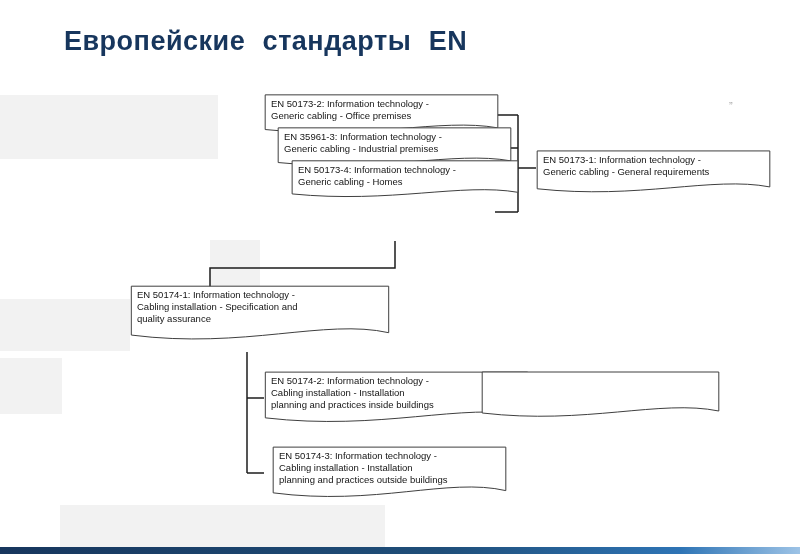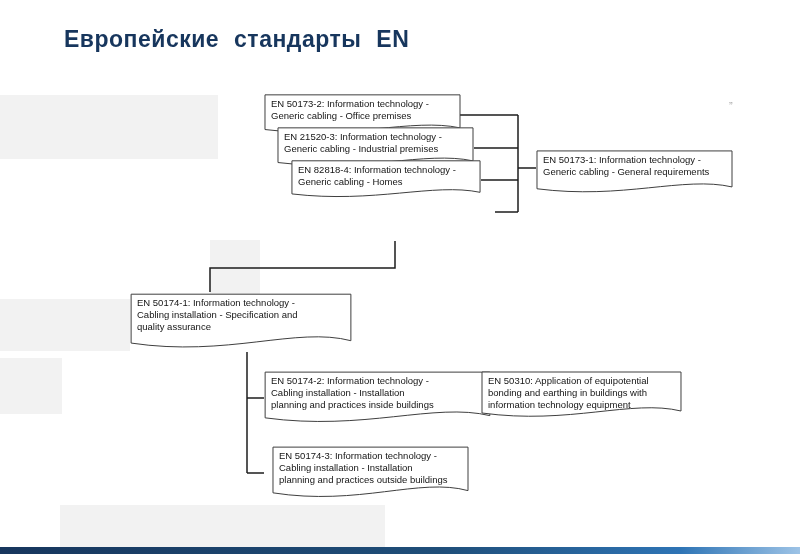--- a/index.html
+++ b/index.html
@@ -2,27 +2,27 @@
 <html><head>
 <meta charset="utf-8">
 <style>
   html,body{margin:0;padding:0;background:#ffffff;}
   .slide{
     position:relative;width:800px;height:554px;background:#ffffff;
     overflow:hidden;font-family:"Liberation Sans",sans-serif;
   }
   .title{
     position:absolute;left:64px;top:26px;margin:0;
-    font-size:23px;font-weight:bold;color:#17365d;
+    font-size:27px;font-weight:bold;color:#17365d;
     letter-spacing:.5px;word-spacing:.35em;
   }
   .ph{position:absolute;background:#f2f2f2;}
   .lines{position:absolute;left:0;top:0;width:800px;height:554px;pointer-events:none;}
   .lines polyline,.lines line{stroke:#1c1c1c;stroke-width:1.5;fill:none;}
-  .node{position:absolute;}
+  .node{position:absolute;padding-left:38px;}
   .doc-shape{position:absolute;left:0;top:0;width:100%;height:100%;}
   .doc-shape path{fill:#ffffff;stroke:#3f3f3f;stroke-width:1;}
   .node-text{
     position:absolute;left:7px;right:4px;top:4px;
     font-size:9.5px;line-height:1.28;color:#141414;white-space:pre-line;
   }
   .footer-bar{
     position:absolute;left:0;bottom:0;width:800px;height:7px;
     background:linear-gradient(90deg,#17365d 0%,#1f4e79 55%,#2e74b5 85%,#9dc3e6 100%);
   }
@@ -62,42 +62,42 @@
       <path d="M1,1 H199 V40 C150,28 88,54 1,42 Z" vector-effect="non-scaling-stroke"></path>
     </svg>
     <div class="node-text">EN 50173-2: Information technology -
 Generic cabling - Office premises</div>
   </div>
 
   <div class="node" style="left:277px;top:127px;width:197px;height:44px">
     <svg class="doc-shape" viewBox="0 0 200 52" preserveAspectRatio="none">
       <path d="M1,1 H199 V40 C150,28 88,54 1,42 Z" vector-effect="non-scaling-stroke"></path>
     </svg>
-    <div class="node-text">EN 21520-3: Information technology -
+    <div class="node-text">EN 35961-3: Information technology -
 Generic cabling - Industrial premises</div>
   </div>
 
   <div class="node" style="left:291px;top:160px;width:190px;height:42px">
     <svg class="doc-shape" viewBox="0 0 200 52" preserveAspectRatio="none">
       <path d="M1,1 H199 V40 C150,28 88,54 1,42 Z" vector-effect="non-scaling-stroke"></path>
     </svg>
-    <div class="node-text">EN 82818-4: Information technology -
+    <div class="node-text">EN 50173-4: Information technology -
 Generic cabling - Homes</div>
   </div>
 
 
   <div class="node" style="left:536px;top:150px;width:197px;height:48px">
     <svg class="doc-shape" viewBox="0 0 200 52" preserveAspectRatio="none">
       <path d="M1,1 H199 V40 C150,28 88,54 1,42 Z" vector-effect="non-scaling-stroke"></path>
     </svg>
     <div class="node-text">EN 50173-1: Information technology -
 Generic cabling - General requirements</div>
   </div>
 
-  <div class="node" style="left:130px;top:293px;width:222px;height:62px">
+  <div class="node" style="left:130px;top:285px;width:222px;height:62px">
     <svg class="doc-shape" viewBox="0 0 200 52" preserveAspectRatio="none">
       <path d="M1,1 H199 V40 C150,28 88,54 1,42 Z" vector-effect="non-scaling-stroke"></path>
     </svg>
     <div class="node-text">EN 50174-1: Information technology -
 Cabling installation - Specification and
 quality assurance</div>
   </div>
 
   <div class="node" style="left:264px;top:371px;width:227px;height:58px">
     <svg class="doc-shape" viewBox="0 0 200 52" preserveAspectRatio="none">
@@ -105,23 +105,20 @@
     </svg>
     <div class="node-text">EN 50174-2: Information technology -
 Cabling installation - Installation
 planning and practices inside buildings</div>
   </div>
 
   <div class="node" style="left:481px;top:371px;width:201px;height:52px">
     <svg class="doc-shape" viewBox="0 0 200 52" preserveAspectRatio="none">
       <path d="M1,1 H199 V40 C150,28 88,54 1,42 Z" vector-effect="non-scaling-stroke"></path>
     </svg>
-    <div class="node-text">EN 50310: Application of equipotential
-bonding and earthing in buildings with
-information technology equipment</div>
   </div>
 
   <div class="node" style="left:272px;top:446px;width:197px;height:58px">
     <svg class="doc-shape" viewBox="0 0 200 52" preserveAspectRatio="none">
       <path d="M1,1 H199 V40 C150,28 88,54 1,42 Z" vector-effect="non-scaling-stroke"></path>
     </svg>
     <div class="node-text">EN 50174-3: Information technology -
 Cabling installation - Installation
 planning and practices outside buildings</div>
   </div>

